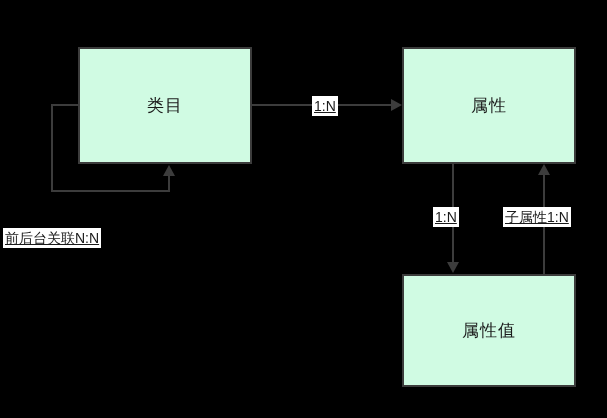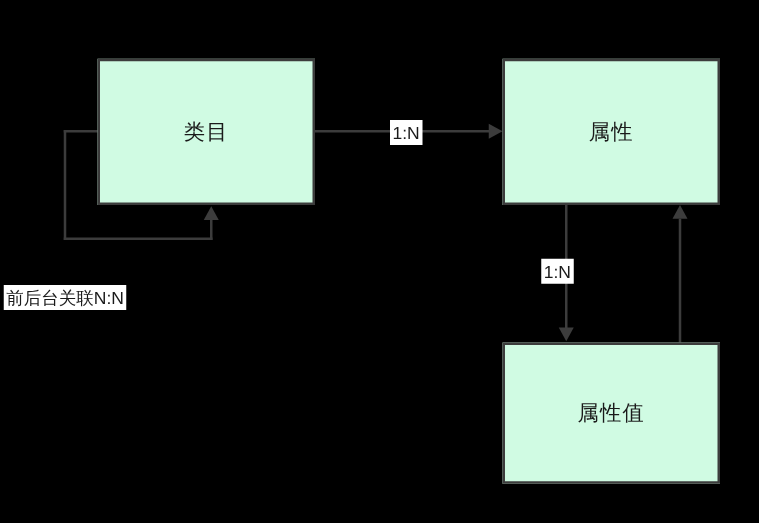--- a/index.html
+++ b/index.html
@@ -65,20 +65,21 @@
 
   .edge-label {
     position: absolute;
     background: #ffffff;
     color: #1a1a1a;
     font-size: 14px;
     line-height: 18px;
     padding: 1px 2px;
     white-space: nowrap;
     box-sizing: border-box;
+    text-decoration: underline;
   }
 </style>
 </head>
 <body>
 
 <div id="canvas">
 
   <div class="edge-line h-line" style="left:51px; top:104px; width:29px;"></div>
   <div class="edge-line v-line" style="left:51px; top:104px; height:88px;"></div>
   <div class="edge-line h-line" style="left:51px; top:190px; width:119px;"></div>
@@ -89,20 +90,21 @@
   <div class="edge-line h-line" style="left:252px; top:104px; width:145px;"></div>
   <div class="arrow arrow-right" style="left:391px; top:99px;"></div>
   <div class="edge-label" style="left:312px; top:96px;">1:N</div>
 
   <div class="edge-line v-line" style="left:452px; top:164px; height:99px;"></div>
   <div class="arrow arrow-down" style="left:447px; top:262px;"></div>
   <div class="edge-label" style="left:433px; top:207px;">1:N</div>
 
   <div class="edge-line v-line" style="left:543px; top:175px; height:99px;"></div>
   <div class="arrow arrow-up" style="left:538px; top:164px;"></div>
+  <div class="edge-label" style="left:503px; top:207px;">子属性1:N</div>
 
   <div class="node" id="node-category">
     <span class="node-label">类目</span>
   </div>
 
   <div class="node" id="node-attribute">
     <span class="node-label">属性</span>
   </div>
 
   <div class="node" id="node-attribute-value">

